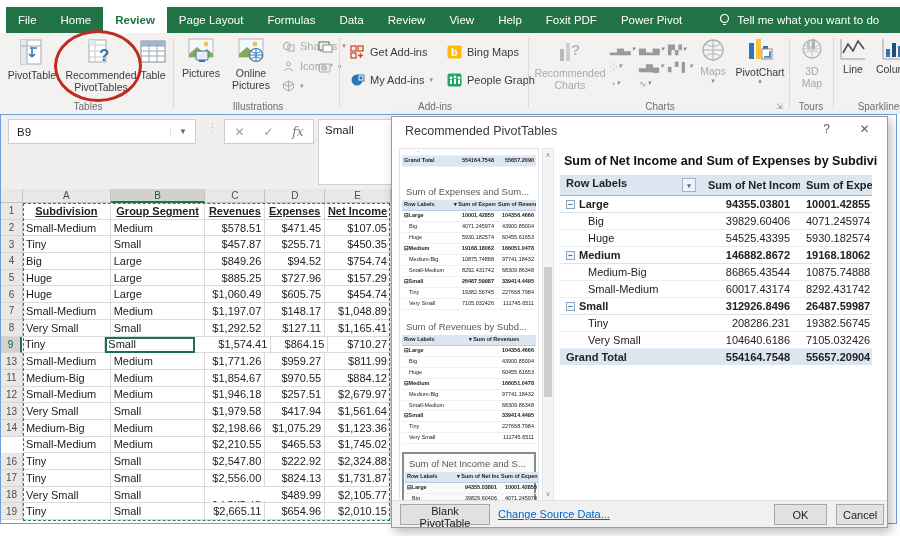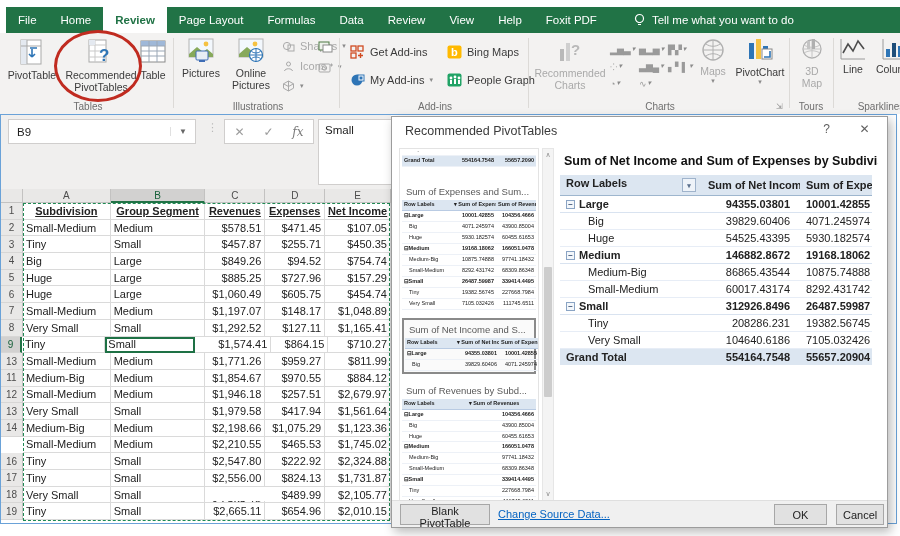--- a/index.html
+++ b/index.html
@@ -94,20 +94,21 @@
       <div class="tab">File</div>
       <div class="tab">Home</div>
       <div class="tab active">Review</div>
       <div class="tab">Page Layout</div>
       <div class="tab">Formulas</div>
       <div class="tab">Data</div>
       <div class="tab">Review</div>
       <div class="tab">View</div>
       <div class="tab">Help</div>
       <div class="tab">Foxit PDF</div>
+      <div class="tab">Power Pivot</div>
     </div>
   <div class="tellme">
     <span>
       <svg width="13" height="15" viewBox="0 0 13 15">
           <circle cx="6.5" cy="5.5" r="4" fill="none" stroke="#fff" stroke-width="1.2"></circle>
           <path d="M5 9.5h3M5 11.5h3" stroke="#fff" stroke-width="1.1"></path>
         </svg>
     </span>
     <span>Tell me what you want to do</span>
   </div>
@@ -622,20 +623,71 @@
               <td class="v">227668.7984</td>
             </tr>
             <tr class="c">
               <td>Very Small</td>
               <td class="v">7105.032426</td>
               <td class="v">111745.6511</td>
             </tr>
           </tbody>
         </table>
       </div>
+      <div class="thumb">
+        <div class="thumb-title">Sum of Revenues by Subd...</div>
+        <table class="mini">
+          <colgroup>
+            <col style="width: 62px;">
+            <col style="width: 66px;">
+          </colgroup>
+          <tbody>
+            <tr class="mh">
+              <td>Row Labels</td>
+              <td class="v" style="text-align: left;">▾ Sum of Revenues</td>
+            </tr>
+            <tr class="g">
+              <td>⊟Large</td>
+              <td class="v">104356.4666</td>
+            </tr>
+            <tr class="c">
+              <td>Big</td>
+              <td class="v">43900.85004</td>
+            </tr>
+            <tr class="c">
+              <td>Huge</td>
+              <td class="v">60455.61653</td>
+            </tr>
+            <tr class="g">
+              <td>⊟Medium</td>
+              <td class="v">166051.0478</td>
+            </tr>
+            <tr class="c">
+              <td>Medium-Big</td>
+              <td class="v">97741.18432</td>
+            </tr>
+            <tr class="c">
+              <td>Small-Medium</td>
+              <td class="v">68309.86348</td>
+            </tr>
+            <tr class="g">
+              <td>⊟Small</td>
+              <td class="v">339414.4495</td>
+            </tr>
+            <tr class="c">
+              <td>Tiny</td>
+              <td class="v">227668.7984</td>
+            </tr>
+            <tr class="c">
+              <td>Very Small</td>
+              <td class="v">111745.6511</td>
+            </tr>
+          </tbody>
+        </table>
+      </div>
       <div class="thumb selected">
         <div class="thumb-title">Sum of Net Income and S...</div>
         <table class="mini">
           <colgroup>
             <col style="width: 50px;">
             <col style="width: 44px;">
             <col style="width: 40px;">
           </colgroup>
           <tbody>
             <tr class="mh">
@@ -649,71 +701,20 @@
               <td class="v">10001.42855</td>
             </tr>
             <tr class="c">
               <td>Big</td>
               <td class="v">39829.60406</td>
               <td class="v">4071.245974</td>
             </tr>
           </tbody>
         </table>
       </div>
-      <div class="thumb">
-        <div class="thumb-title">Sum of Revenues by Subd...</div>
-        <table class="mini">
-          <colgroup>
-            <col style="width: 62px;">
-            <col style="width: 66px;">
-          </colgroup>
-          <tbody>
-            <tr class="mh">
-              <td>Row Labels</td>
-              <td class="v" style="text-align: left;">▾ Sum of Revenues</td>
-            </tr>
-            <tr class="g">
-              <td>⊟Large</td>
-              <td class="v">104356.4666</td>
-            </tr>
-            <tr class="c">
-              <td>Big</td>
-              <td class="v">43900.85004</td>
-            </tr>
-            <tr class="c">
-              <td>Huge</td>
-              <td class="v">60455.61653</td>
-            </tr>
-            <tr class="g">
-              <td>⊟Medium</td>
-              <td class="v">166051.0478</td>
-            </tr>
-            <tr class="c">
-              <td>Medium-Big</td>
-              <td class="v">97741.18432</td>
-            </tr>
-            <tr class="c">
-              <td>Small-Medium</td>
-              <td class="v">68309.86348</td>
-            </tr>
-            <tr class="g">
-              <td>⊟Small</td>
-              <td class="v">339414.4495</td>
-            </tr>
-            <tr class="c">
-              <td>Tiny</td>
-              <td class="v">227668.7984</td>
-            </tr>
-            <tr class="c">
-              <td>Very Small</td>
-              <td class="v">111745.6511</td>
-            </tr>
-          </tbody>
-        </table>
-      </div>
     </div>
 
   <div class="scrollbar">
     <div class="scr-arrow" style="top:2px">∧</div>
     <div class="scr-thumb" style="top:118px;height:130px"></div>
     <div class="scr-arrow" style="bottom:2px">∨</div>
   </div>
 
   <div class="preview">
     <div class="pv-title">Sum of Net Income and Sum of Expenses by Subdivision (+)</div>

